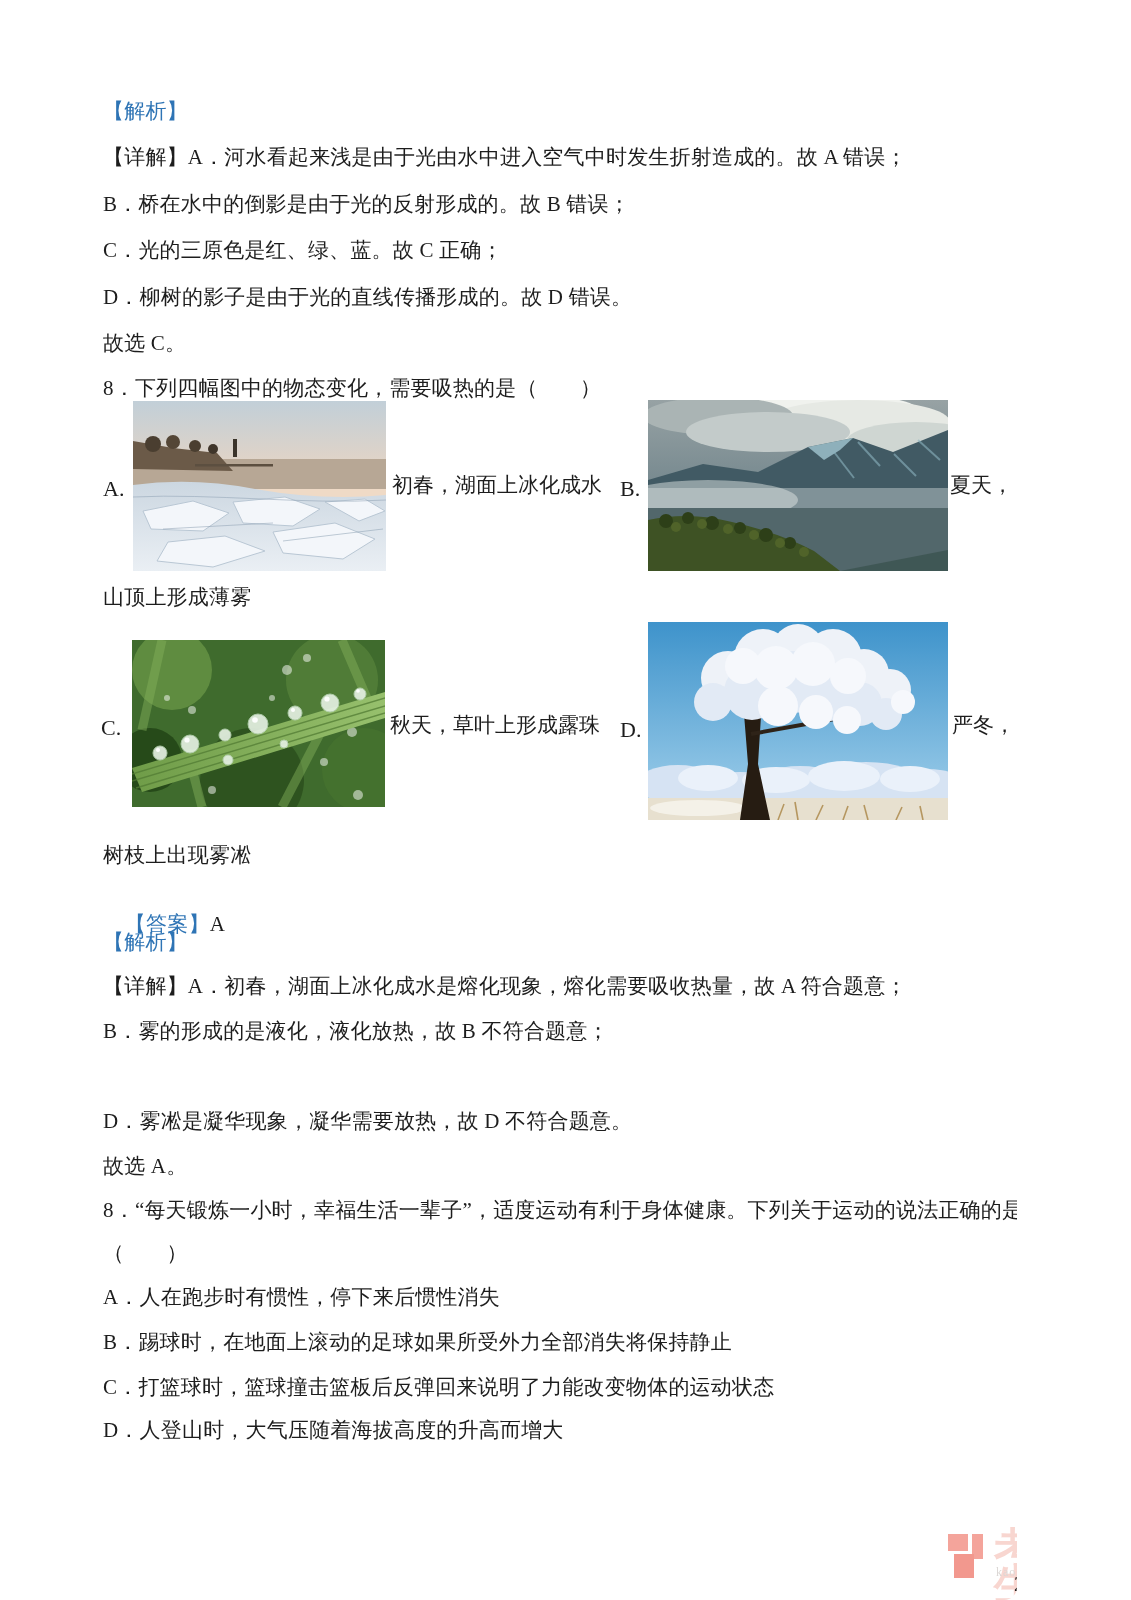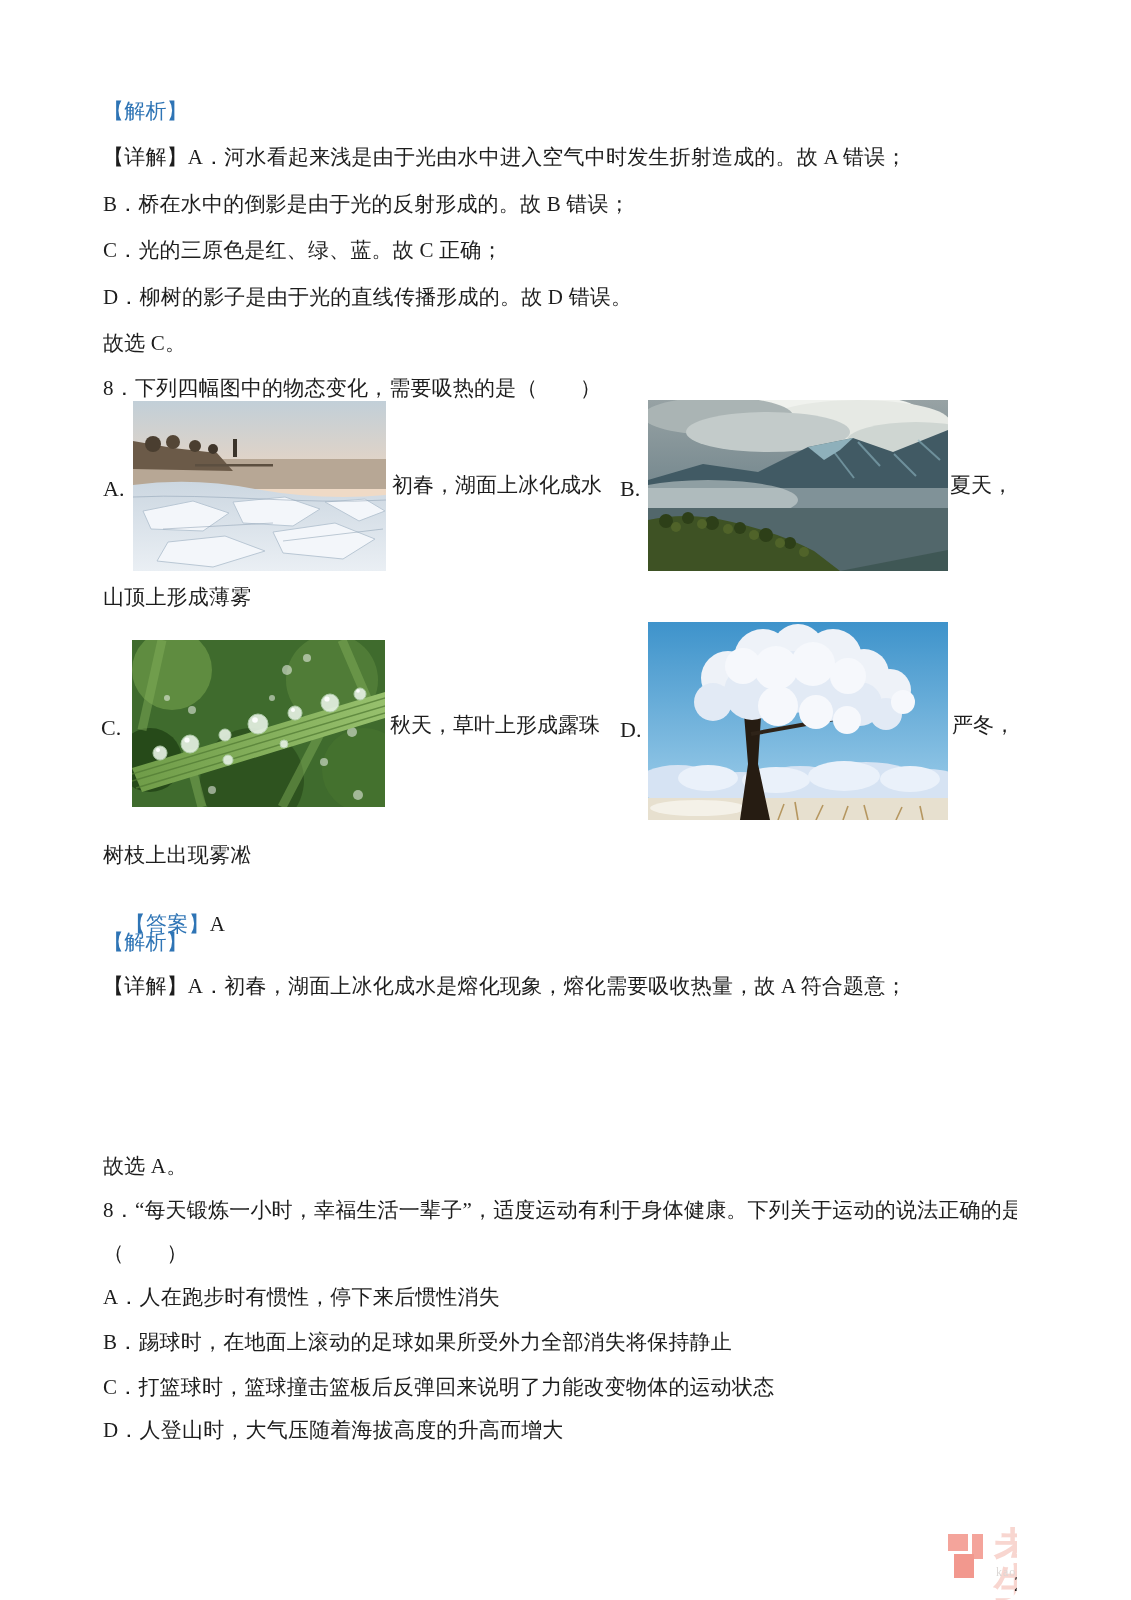--- a/index.html
+++ b/index.html
@@ -263,20 +263,22 @@
   </div>
   <span class="caption" style="left:952px;top:712px;">严冬，</span>
 
   <div class="line" style="top:842px;">树枝上出现雾凇</div>
 
   <div class="line" style="top:885px;">
     <span class="blue">【答案】</span><span>A</span>
   </div>
   <div class="line blue" style="top:929px;">【解析】</div>
   <div class="line" style="top:973px;">【详解】A．初春，湖面上冰化成水是熔化现象，熔化需要吸收热量，故 A 符合题意；</div>
+  <div class="line" style="top:1018px;">B．雾的形成的是液化，液化放热，故 B 不符合题意；</div>
+  <div class="line" style="top:1108px;">D．雾凇是凝华现象，凝华需要放热，故 D 不符合题意。</div>
   <div class="line" style="top:1153px;">故选 A。</div>
 
   <div class="line" style="top:1197px;">8．“每天锻炼一小时，幸福生活一辈子”，适度运动有利于身体健康。下列关于运动的说法正确的是</div>
   <div class="line" style="top:1240px;">（　　）</div>
   <div class="line" style="top:1284px;">A．人在跑步时有惯性，停下来后惯性消失</div>
   <div class="line" style="top:1329px;">B．踢球时，在地面上滚动的足球如果所受外力全部消失将保持静止</div>
   <div class="line" style="top:1374px;">C．打篮球时，篮球撞击篮板后反弹回来说明了力能改变物体的运动状态</div>
   <div class="line" style="top:1417px;">D．人登山时，大气压随着海拔高度的升高而增大</div>
 
   <div class="footer-logo" style="left:948px;top:1532px;">

